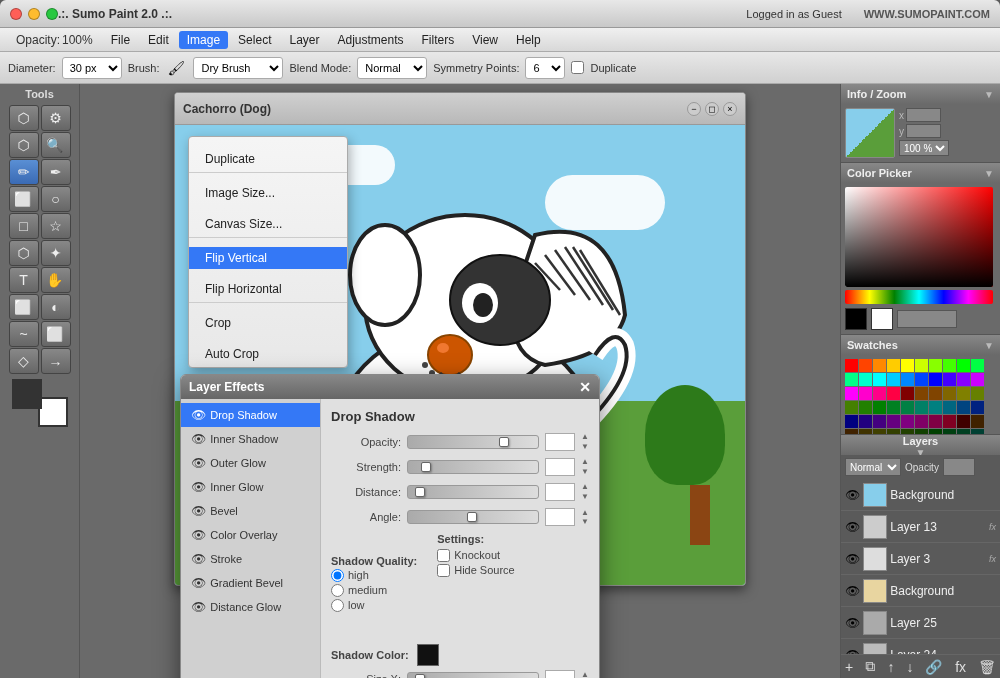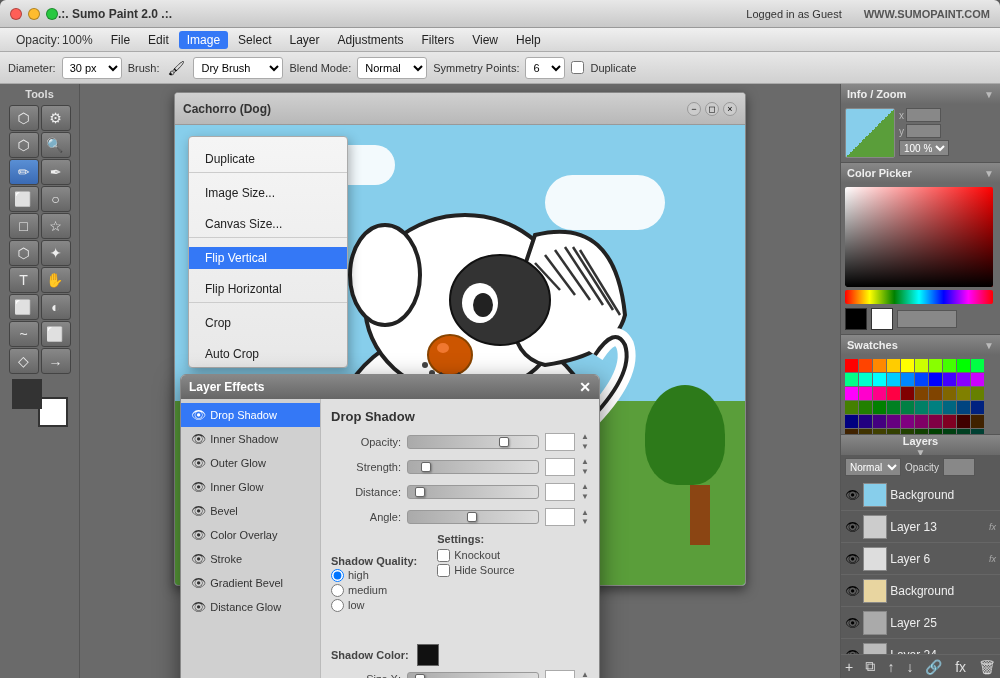--- a/index.html
+++ b/index.html
@@ -845,21 +845,21 @@
   </div>
           <div class="layer-item">
     <span class="eye-icon">👁</span>
     <div class="layer-thumb" style="background:#ccc;"></div>
     <span class="layer-name">Layer 13</span>
     <span class="layer-fx">fx</span>
   </div>
           <div class="layer-item">
     <span class="eye-icon">👁</span>
     <div class="layer-thumb" style="background:#ddd;"></div>
-    <span class="layer-name">Layer 6</span>
+    <span class="layer-name">Layer 3</span>
     <span class="layer-fx">fx</span>
   </div>
           <div class="layer-item">
     <span class="eye-icon">👁</span>
     <div class="layer-thumb" style="background:#e8d5a0;"></div>
     <span class="layer-name">Background</span>
 
   </div>
           <div class="layer-item">
     <span class="eye-icon">👁</span>

